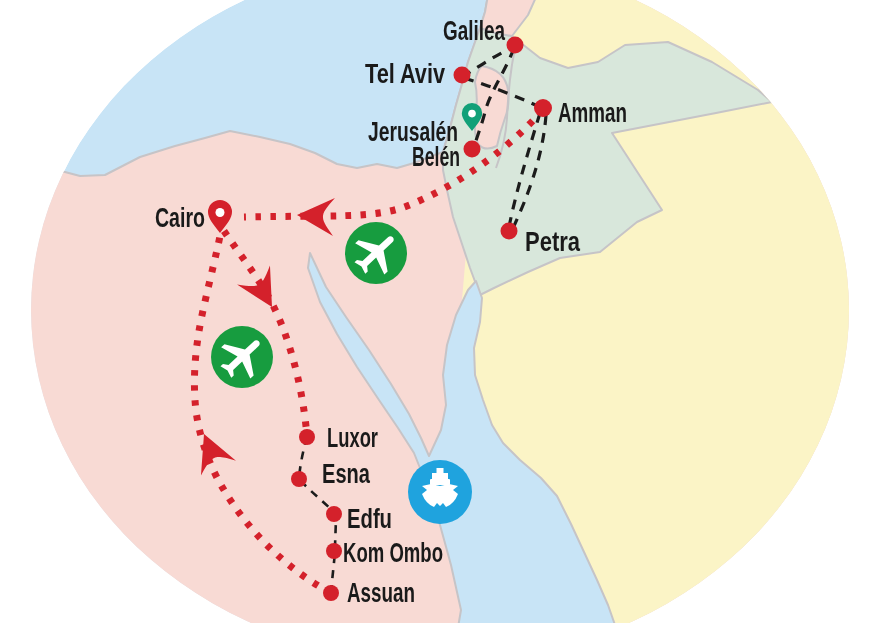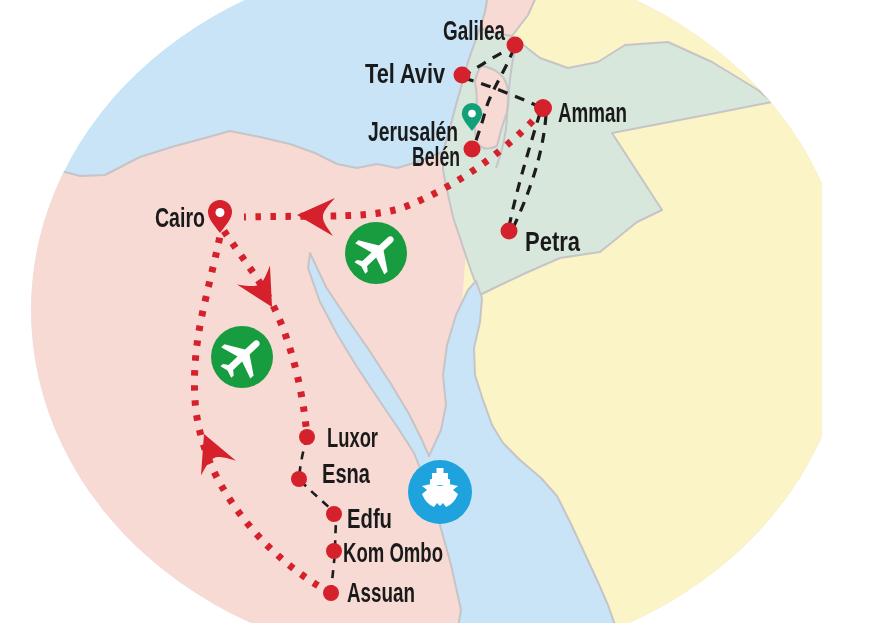--- a/index.html
+++ b/index.html
@@ -1,18 +1,18 @@
 <!DOCTYPE html>
 <html><head>
 <meta charset="utf-8">
 <style>
   html, body { margin: 0; padding: 0; background: #ffffff; }
   .canvas {
     position: relative;
-    width: 822px; height: 623px;
+    width: 884px; height: 623px;
     overflow: hidden;
     background: #ffffff;
     font-family: "Liberation Sans", sans-serif;
     border-radius: 32px;
   }
   svg { display: block; }
   text.city-label {
     font-family: "Liberation Sans", sans-serif;
     font-weight: bold;
     fill: #1A1A1A;

